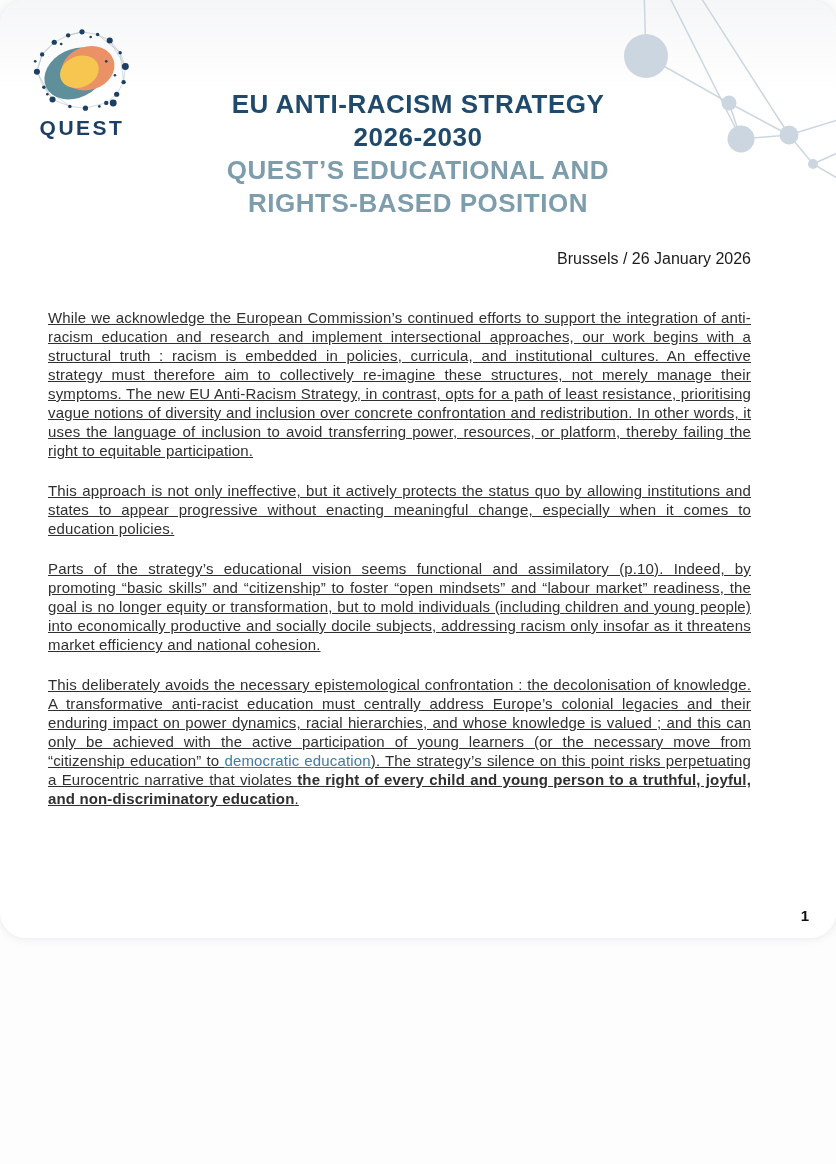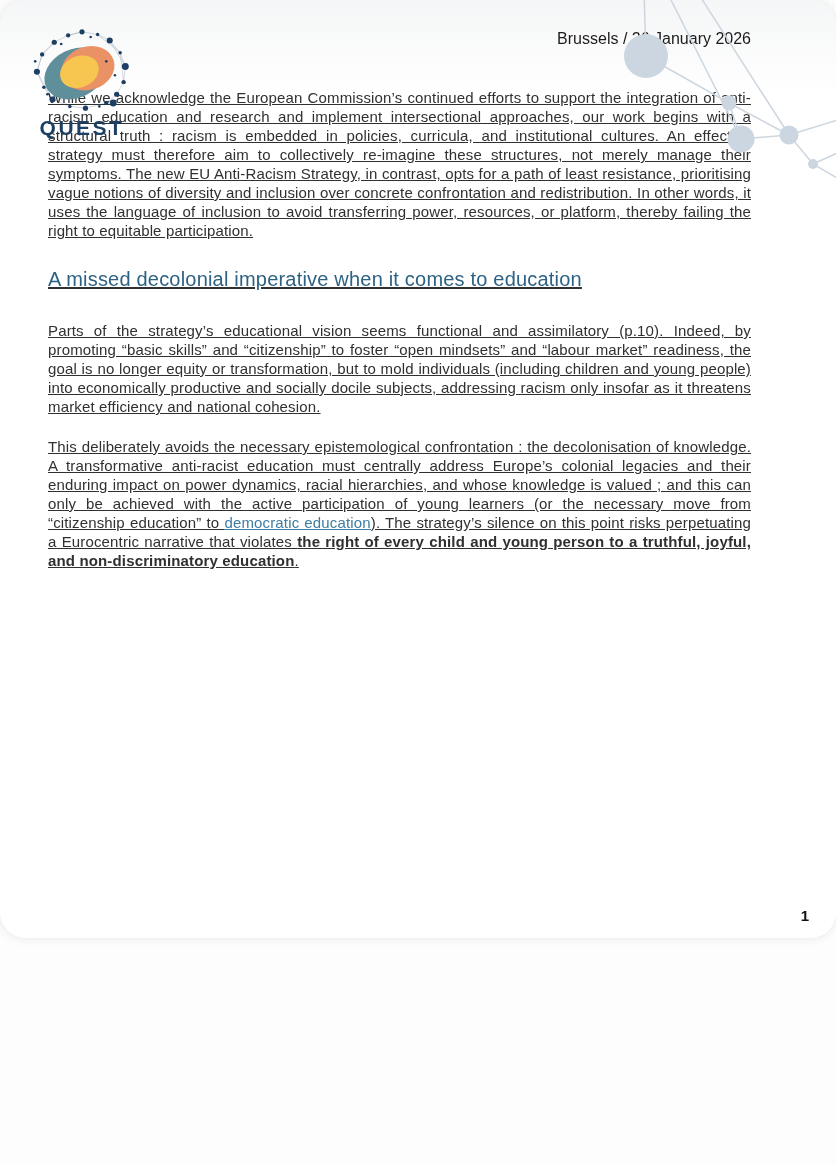--- a/index.html
+++ b/index.html
@@ -140,27 +140,33 @@
           <circle cx="6" cy="40" r="1.5"></circle>
           <circle cx="20" cy="78" r="1.5"></circle>
         <circle cx="80" cy="92" r="1.5"></circle>
           <circle cx="96" cy="88" r="4"></circle>
           <circle cx="88" cy="40" r="1.5"></circle>
       </g>
     </svg>
     <div class="logo-text">QUEST</div>
   </div>
 
+  <header class="title-block">
+    <div class="title-primary">EU ANTI-RACISM STRATEGY</div>
+    <div class="title-primary">2026-2030</div>
+    <div class="title-secondary">QUEST’S EDUCATIONAL AND</div>
+    <div class="title-secondary">RIGHTS-BASED POSITION</div>
+  </header>
 
   <div class="dateline">Brussels / 26 January 2026</div>
 
   <main class="content">
     <p>While we acknowledge the European Commission’s continued efforts to support the integration of anti-racism education and research and implement intersectional approaches, our work begins with a structural truth : racism is embedded in policies, curricula, and institutional cultures. An effective strategy must therefore aim to collectively re-imagine these structures, not merely manage their symptoms. The new EU Anti-Racism Strategy, in contrast, opts for a path of least resistance, prioritising vague notions of diversity and inclusion over concrete confrontation and redistribution. In other words, it uses the language of inclusion to avoid transferring power, resources, or platform, thereby failing the right to equitable participation.</p>
+    <p>This approach is not only ineffective, but it actively protects the status quo by allowing institutions and states to appear progressive without enacting meaningful change, especially when it comes to education policies.</p>
 
-    <h2 class="section-heading">A missed decolonial imperative when it comes to education</h2>
 
     <p>Parts of the strategy’s educational vision seems functional and assimilatory (p.10). Indeed, by promoting “basic skills” and “citizenship” to foster “open mindsets” and “labour market” readiness, the goal is no longer equity or transformation, but to mold individuals (including children and young people) into economically productive and socially docile subjects, addressing racism only insofar as it threatens market efficiency and national cohesion.</p>
 
     <p><span>This deliberately avoids the necessary epistemological confrontation : the decolonisation of knowledge. A transformative anti-racist education must centrally address Europe’s colonial legacies and their enduring impact on power dynamics, racial hierarchies, and whose knowledge is valued ; and this can only be achieved with the active participation of young learners (or the necessary move from “citizenship education” to </span><a class="body-link">democratic education</a><span>). The strategy’s silence on this point risks perpetuating a Eurocentric narrative that violates </span><span class="bold-run">the right of every child and young person to a truthful, joyful, and non-discriminatory education</span><span>.</span></p>
   </main>
 
   <div class="page-number">1</div>
 
 </div>
 

